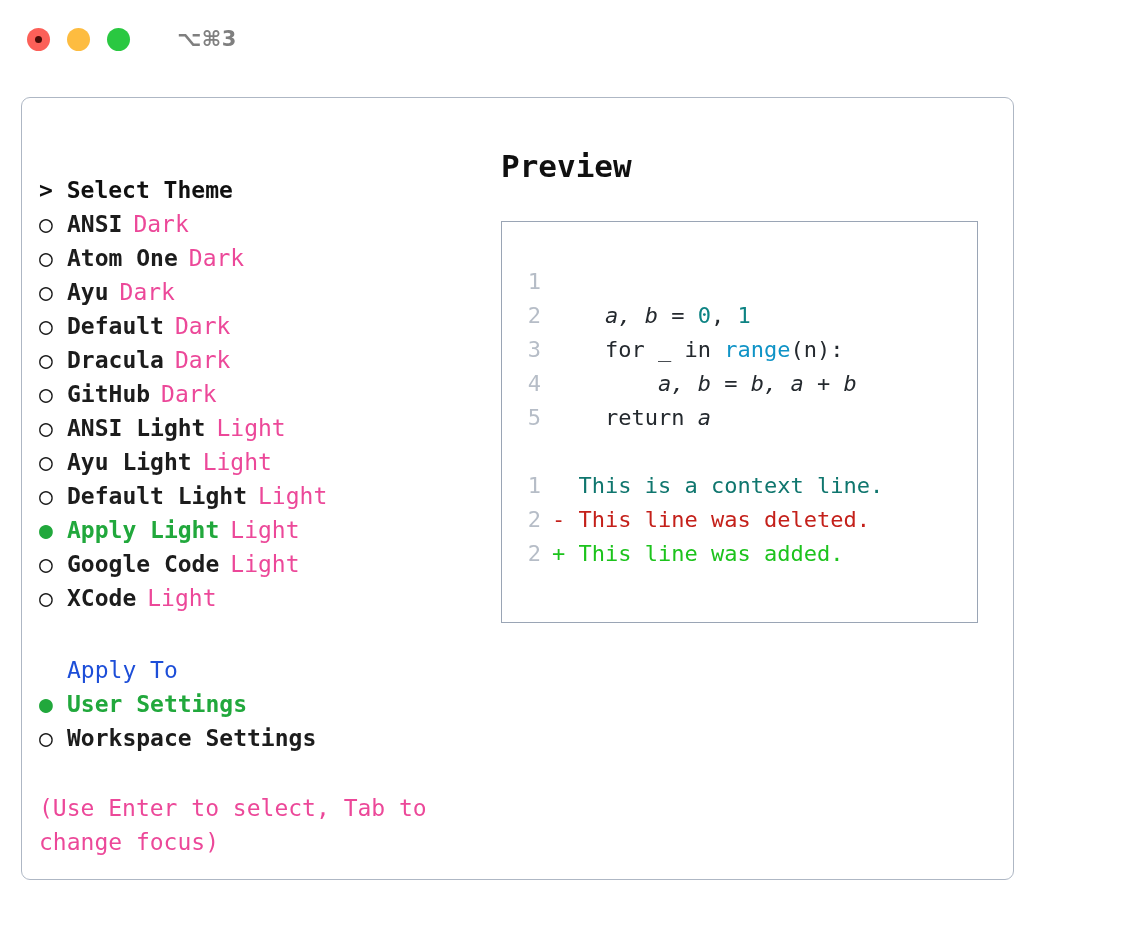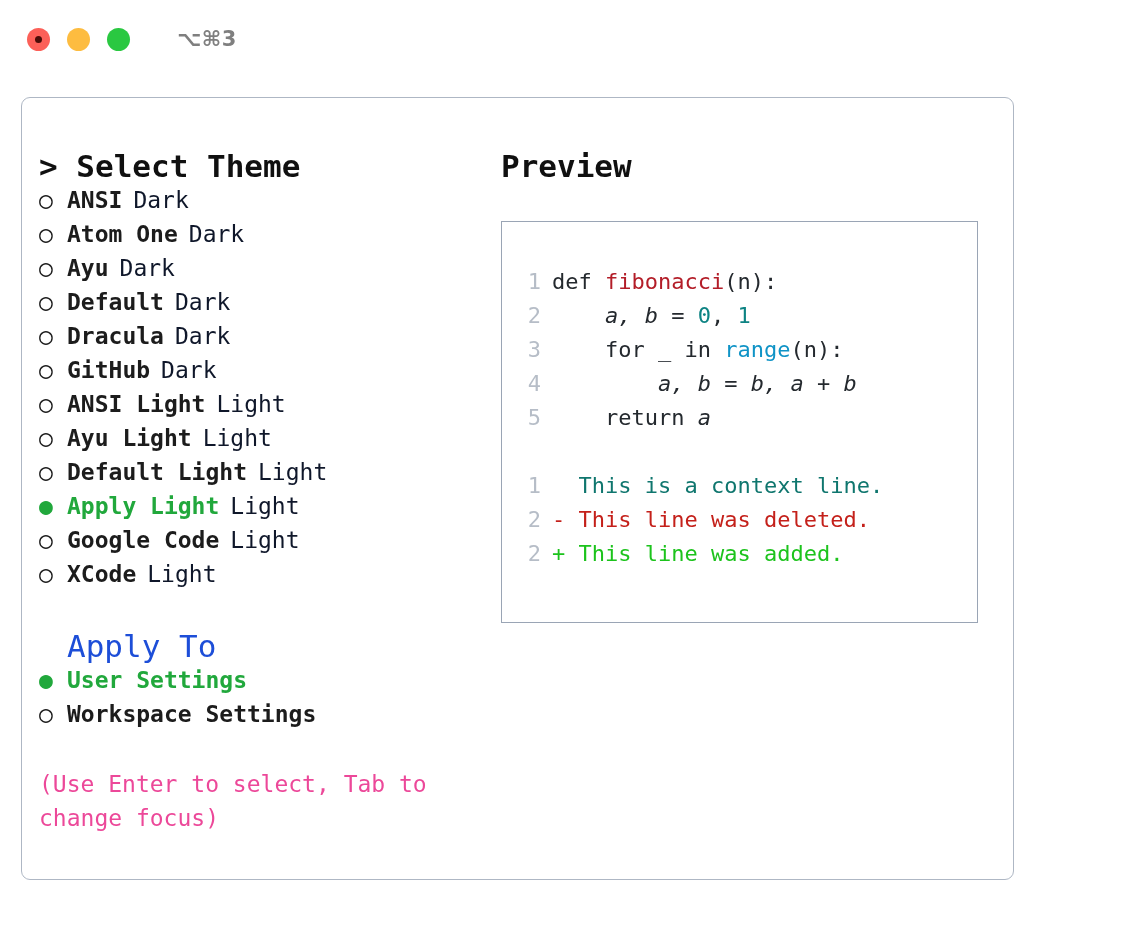--- a/index.html
+++ b/index.html
@@ -88,25 +88,26 @@
 
   
   #left-col {
     position: absolute;
     left: 17px;
     top: 51px;
     width: 430px;
   }
 
   .section-header {
-    font-size: 31px;
+    font-size: 23px;
     font-weight: bold;
     color: #101010;
     line-height: 34px;
     white-space: pre;
+    margin-top: 24px;
   }
   .section-header.plain {
     font-weight: normal;
     color: #1d4ed8;
     padding-left: 28px;
   }
 
   .opt-row {
     display: flex;
     align-items: baseline;
@@ -118,21 +119,21 @@
     width: 28px;
     flex: 0 0 28px;
     font-size: 23px;
     color: #1c1c1c;
     display: inline-block;
   }
   .opt-row.selected .bullet { color: #21a83c; }
   .opt-label { color: #1c1c1c; font-weight: bold; }
   .opt-row.selected .opt-label { color: #21a83c; }
   .opt-tag {
-    color: #0f172a;
+    color: #ec4899;
     padding-left: 11px;
   }
 
   #apply-block { margin-top: 38px; }
 
   #hint {
     margin-top: 36px;
     font-size: 23px;
     line-height: 34px;
     color: #ec4899;
@@ -235,21 +236,21 @@
             </div>
         </div>
 
         <div id="hint">(Use Enter to select, Tab to change focus)</div>
       </div>
 
       <div id="right-col">
         <div id="preview-title">Preview</div>
         <div id="preview-box">
           <div id="code-block">
-              <div class="code-line"><span class="ln">1</span><span><span class="tok-kw">def </span><span class="tok-fn">fibonacci</span><span class="tok-plain">(n):</span></span></div>
+              <div class="code-line"><span class="ln">1</span></div>
               <div class="code-line"><span class="ln">2</span><span><span class="tok-var">    a, b = </span><span class="tok-num">0</span><span class="tok-plain">, </span><span class="tok-num">1</span></span></div>
               <div class="code-line"><span class="ln">3</span><span><span class="tok-kw">    for _ in </span><span class="tok-builtin">range</span><span class="tok-plain">(n):</span></span></div>
               <div class="code-line"><span class="ln">4</span><span><span class="tok-var">        a, b = b, a + b</span></span></div>
               <div class="code-line"><span class="ln">5</span><span><span class="tok-kw">    return </span><span class="tok-var">a</span></span></div>
               <div class="code-line blank"><span class="ln"></span><span></span></div>
               <div class="code-line"><span class="ln">1</span><span><span class="diff-ctx">  This is a context line.</span></span></div>
               <div class="code-line"><span class="ln">2</span><span><span class="diff-del">- This line was deleted.</span></span></div>
               <div class="code-line"><span class="ln">2</span><span><span class="diff-add">+ This line was added.</span></span></div>
             </div>
         </div>

